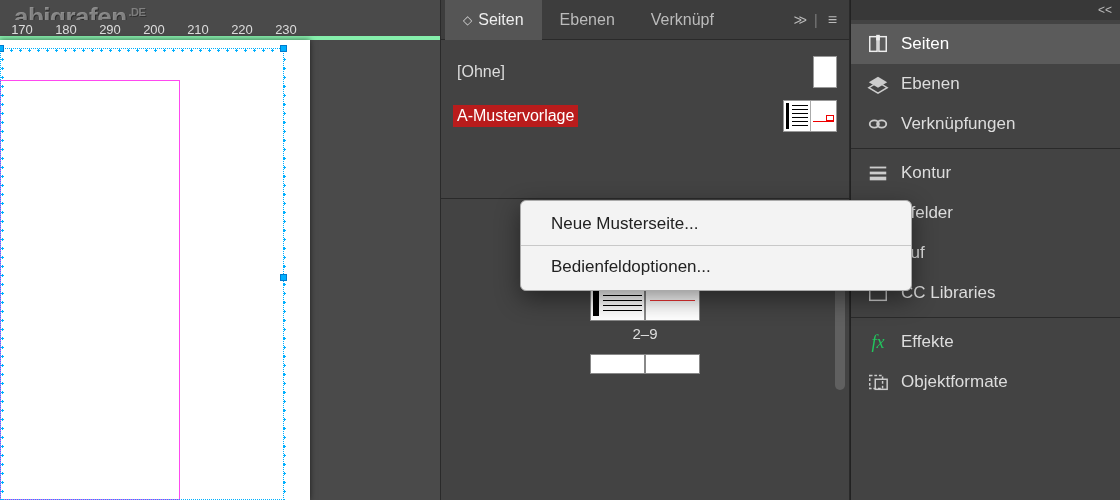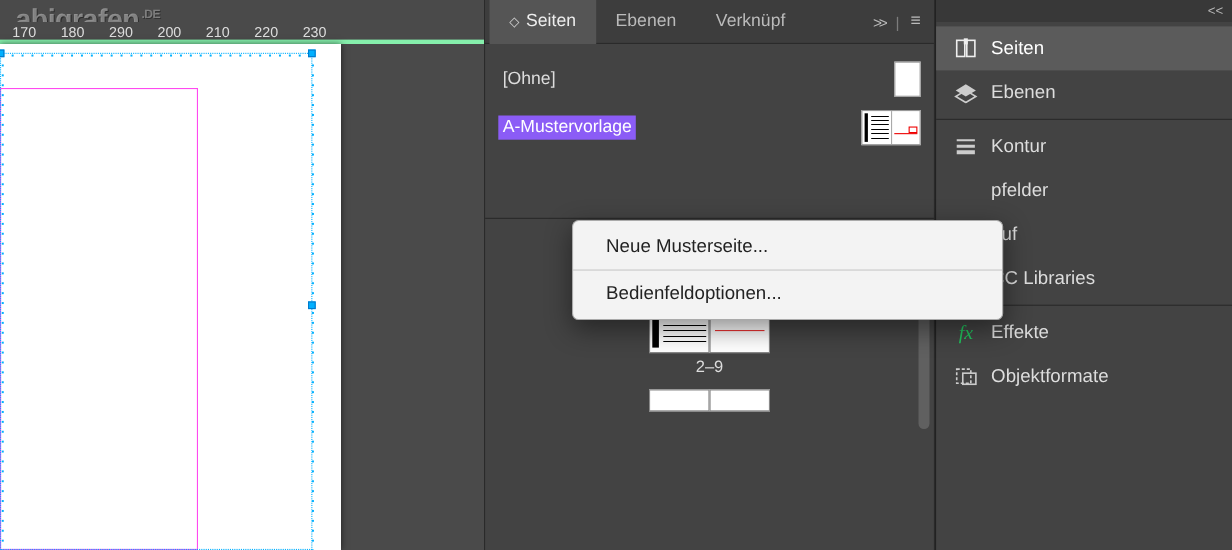--- a/index.html
+++ b/index.html
@@ -132,21 +132,21 @@
     align-items: center;
     padding: 6px 0;
     text-align: right;
   }
   .master-label {
     font-size: 16px;
     color: #ddd;
     padding: 2px 4px;
   }
   .master-label.selected {
-    background: #8b5cf6;
+    background: #b91c1c;
     color: #fff;
   }
   .master-thumb-single {
     width: 24px; height: 32px;
     background: #fff;
     border: 1px solid #999;
   }
   .master-thumb-spread {
     width: 54px; height: 32px;
     display: flex;
@@ -386,20 +386,29 @@
     </div>
     <div class="sidebar-item">
       <span class="sb-icon">
         <svg viewBox="0 0 24 20">
             <polygon points="12,2 22,8 12,14 2,8" fill="#ccc"></polygon>
             <polygon points="12,8 22,14 12,20 2,14" fill="none" stroke="#ccc" stroke-width="1.6"></polygon>
           </svg>
       </span>
       <span>Ebenen</span>
     </div>
+    <div class="sidebar-item">
+      <span class="sb-icon">
+        <svg viewBox="0 0 24 20">
+            <ellipse cx="8" cy="10" rx="5" ry="4" fill="none" stroke="#ccc" stroke-width="2"></ellipse>
+            <ellipse cx="16" cy="10" rx="5" ry="4" fill="none" stroke="#ccc" stroke-width="2"></ellipse>
+          </svg>
+      </span>
+      <span>Verknüpfungen</span>
+    </div>
   </div>
 
   <div class="sidebar-group">
     <div class="sidebar-item">
       <span class="sb-icon">
         <svg viewBox="0 0 24 20">
             <line x1="3" y1="4" x2="21" y2="4" stroke="#ccc" stroke-width="2"></line>
             <line x1="3" y1="10" x2="21" y2="10" stroke="#ccc" stroke-width="3"></line>
             <line x1="3" y1="16" x2="21" y2="16" stroke="#ccc" stroke-width="4"></line>
           </svg>

